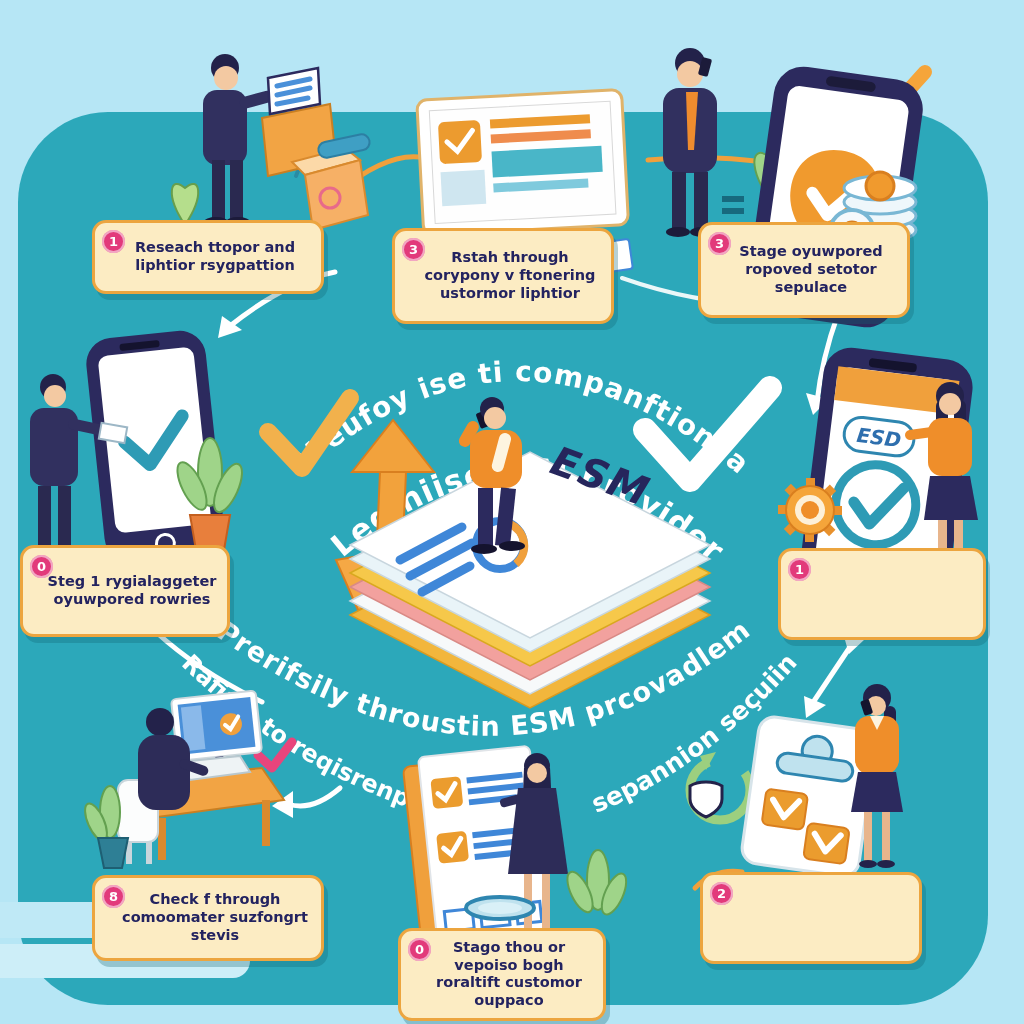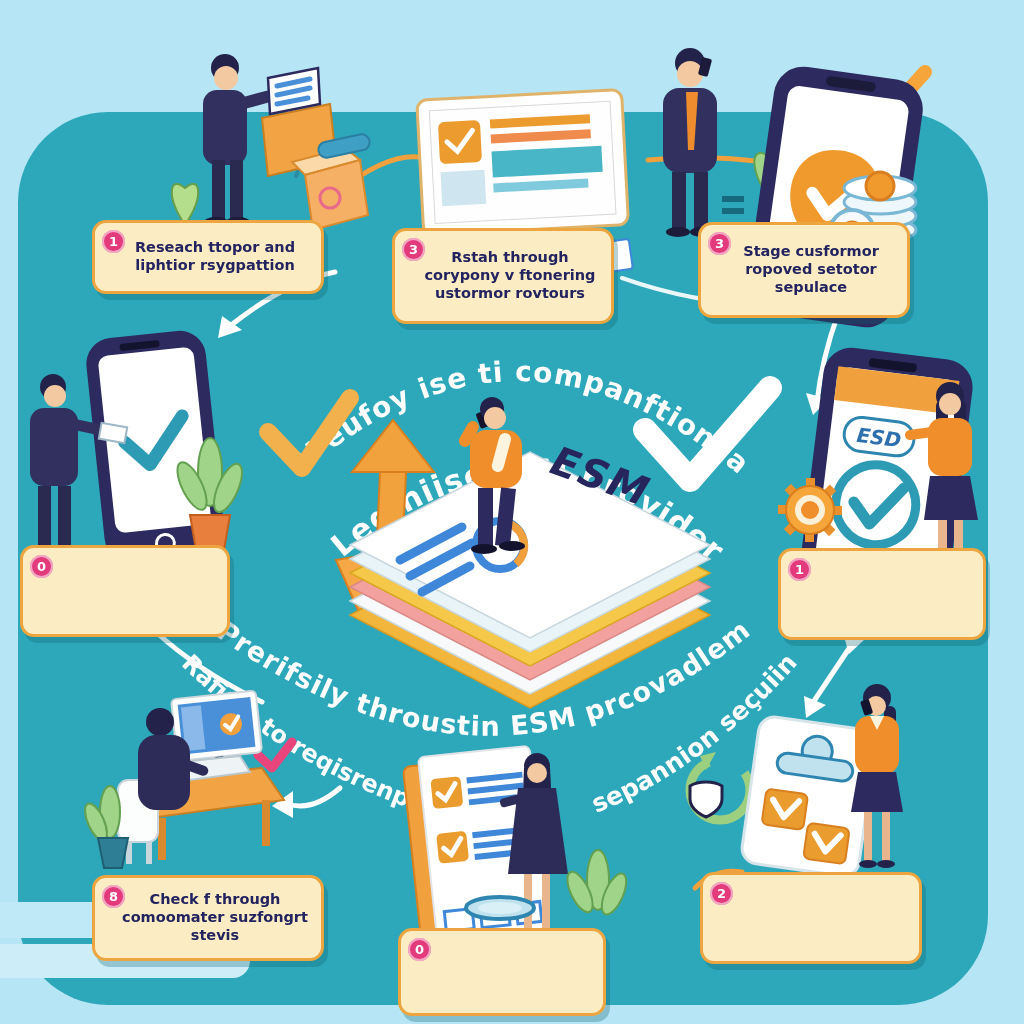--- a/index.html
+++ b/index.html
@@ -367,36 +367,38 @@
     </g>
   </g>
 </svg>
 
 <div class="step-box" style="left:92px;top:220px;width:232px;min-height:74px;">
   <span class="badge">1</span>
   <span class="step-label">Reseach ttopor and liphtior rsygpattion</span>
 </div>
 <div class="step-box" style="left:392px;top:228px;width:222px;min-height:96px;">
   <span class="badge">3</span>
-  <span class="step-label">Rstah through corypony v ftonering ustormor rovtours</span>
+  <span class="step-label">Rstah through corypony v ftonering ustormor liphtior</span>
 </div>
 <div class="step-box" style="left:698px;top:222px;width:212px;min-height:96px;">
   <span class="badge">3</span>
-  <span class="step-label">Stage cusformor ropoved setotor sepulace</span>
+  <span class="step-label">Stage oyuwpored ropoved setotor sepulace</span>
 </div>
 <div class="step-box" style="left:20px;top:545px;width:210px;min-height:92px;">
   <span class="badge">0</span>
+  <span class="step-label">Steg 1 rygialaggeter oyuwpored rowries</span>
 </div>
 <div class="step-box" style="left:778px;top:548px;width:208px;min-height:92px;">
   <span class="badge">1</span>
 </div>
 <div class="step-box" style="left:92px;top:875px;width:232px;min-height:86px;">
   <span class="badge">8</span>
   <span class="step-label">Check f through comoomater suzfongrt stevis</span>
 </div>
 <div class="step-box" style="left:398px;top:928px;width:208px;min-height:88px;">
   <span class="badge">0</span>
+  <span class="step-label">Stago thou or vepoiso bogh roraltift customor ouppaco</span>
 </div>
 <div class="step-box" style="left:700px;top:872px;width:222px;min-height:92px;">
   <span class="badge">2</span>
 </div>
 
 </div>
 
 </body></html>

